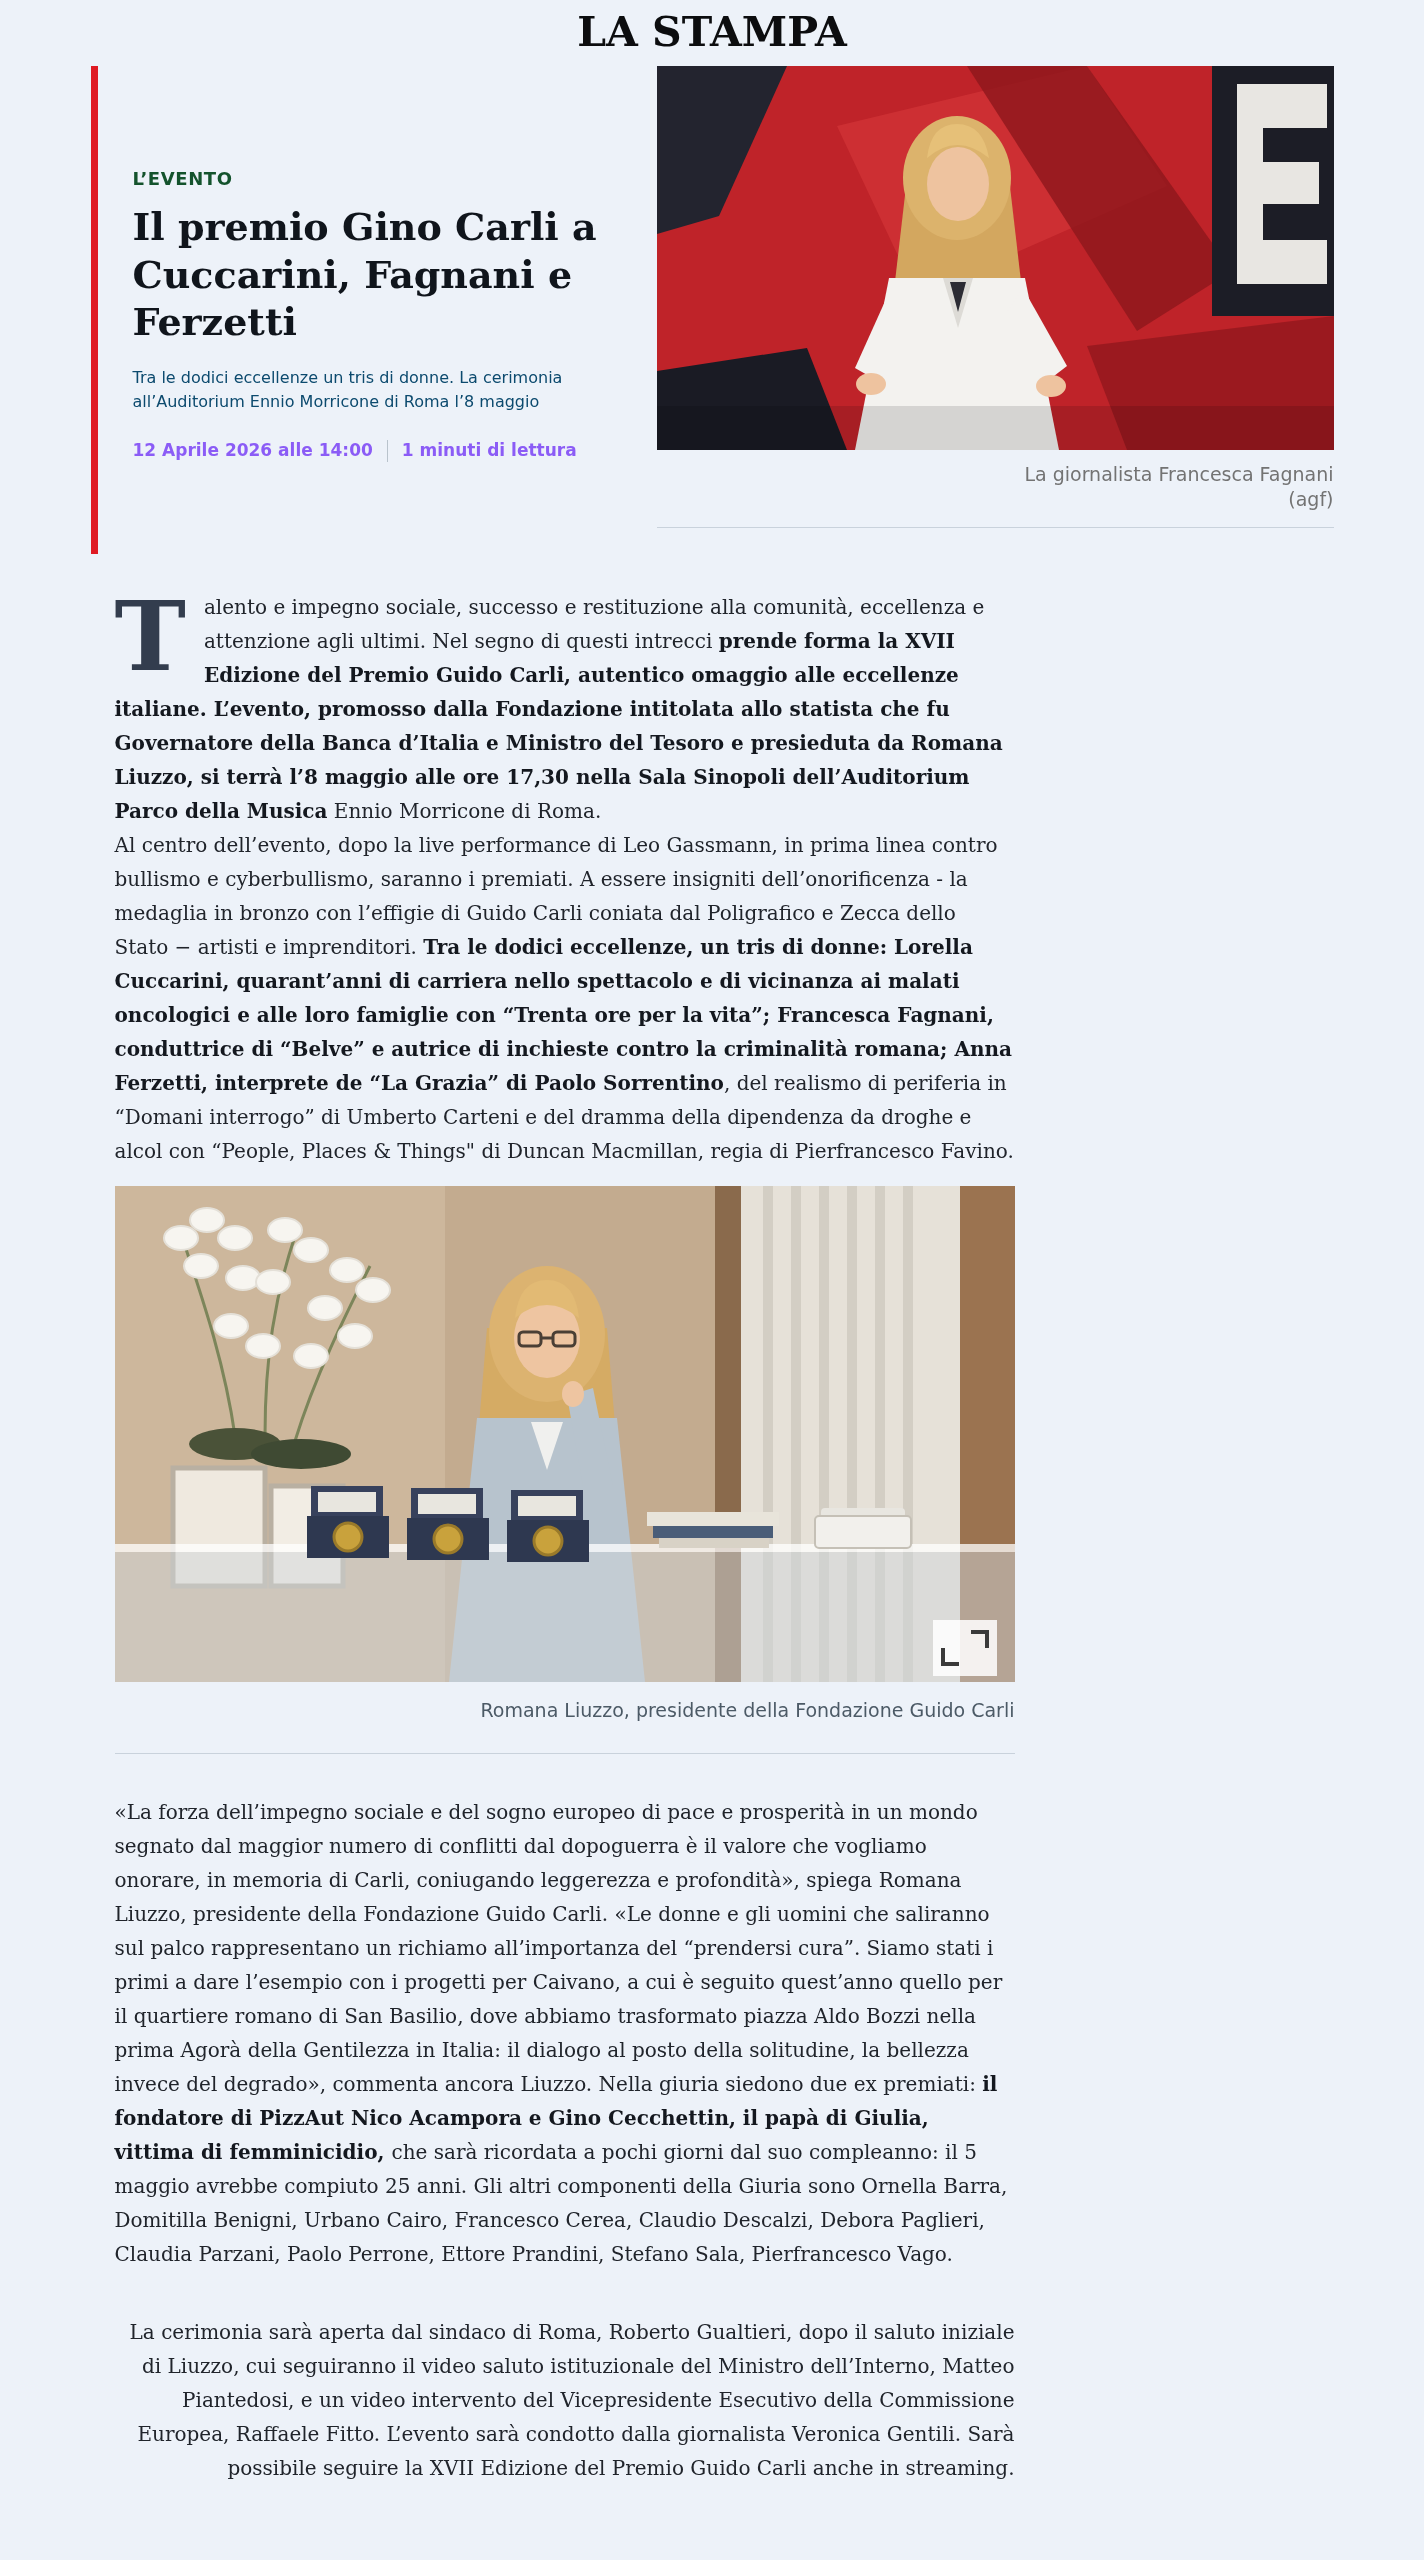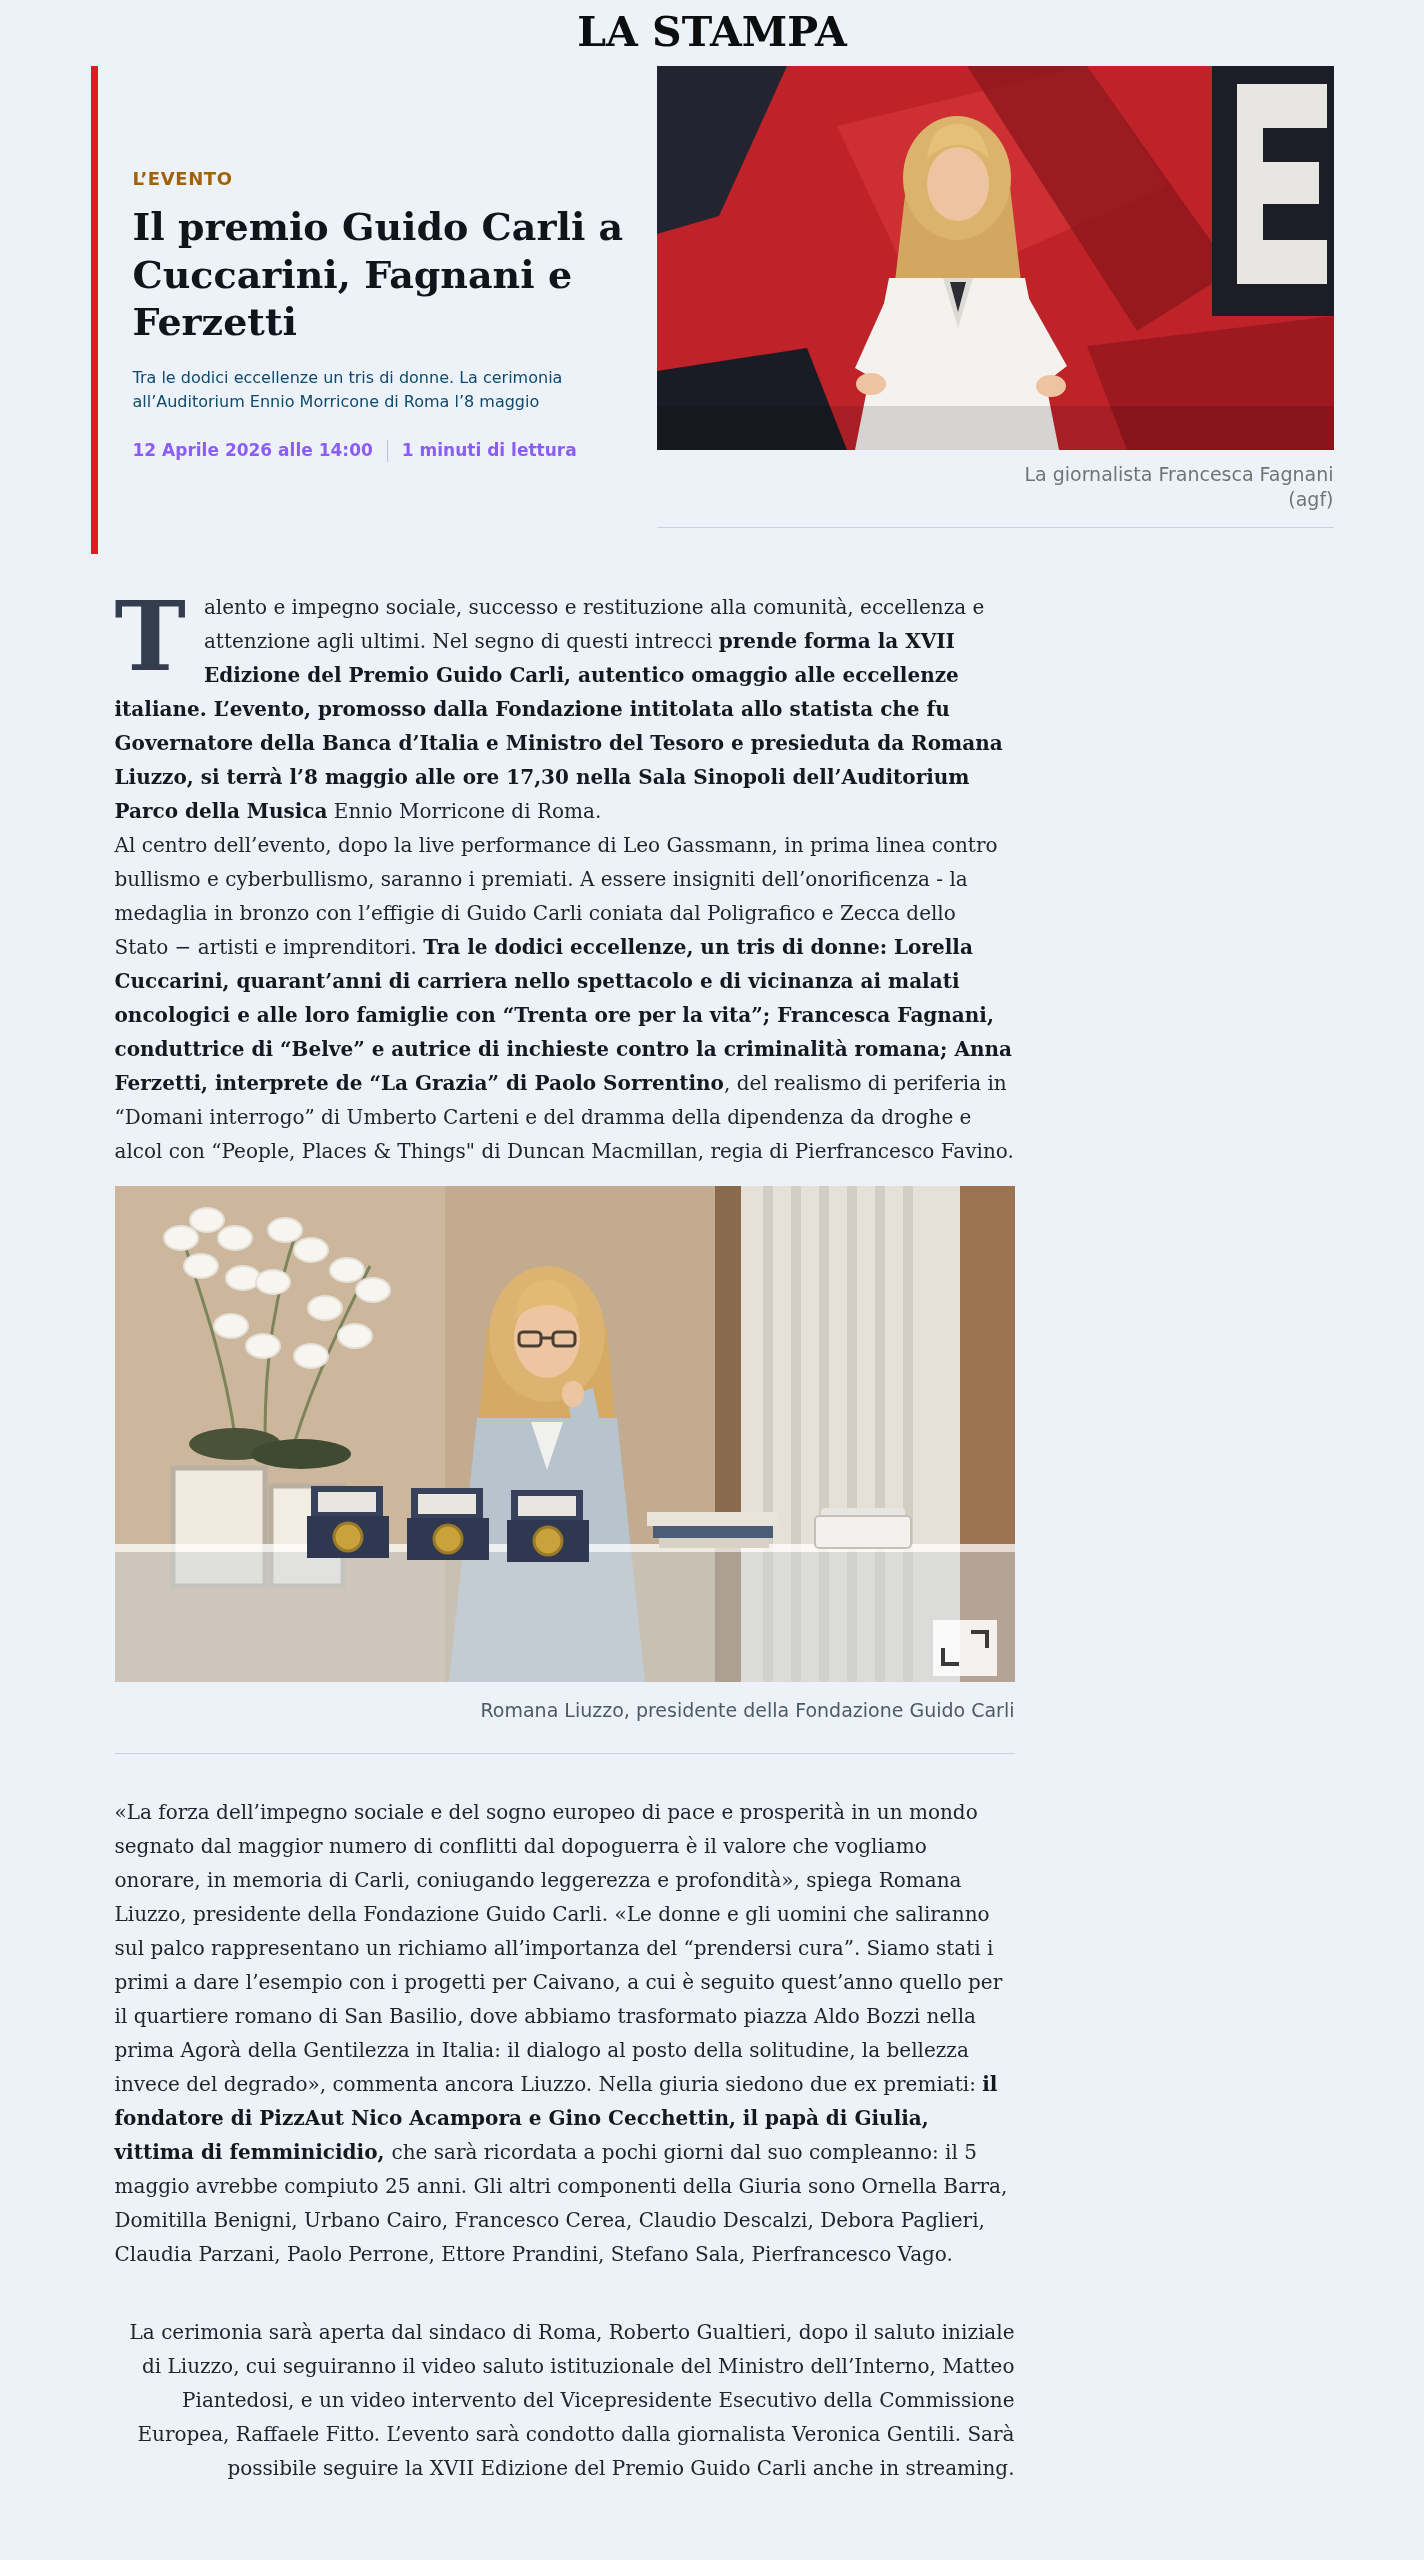--- a/index.html
+++ b/index.html
@@ -14,21 +14,21 @@
   .logo {
     display:inline-block; font-family:"DejaVu Serif", serif; font-weight:900;
     font-size:41px; letter-spacing:0px; color:#0c0d0f; cursor:pointer;
   }
   
   .article-header { position:relative; display:flex; margin-top:8px; }
   .red-bar { position:absolute; left:0; top:0; width:7px; height:488px; background:#df1b24; }
   .header-left { width:662px; padding:102px 24px 0 42px; }
   .kicker {
     font-size:18px; font-weight:bold; letter-spacing:0.6px;
-    color:#a16207; margin-bottom:14px;
+    color:#14532d; margin-bottom:14px;
   }
   .title {
     font-family:"DejaVu Serif", serif; font-weight:bold; font-size:38px;
     line-height:1.25; color:#10151c; max-width:620px; margin-bottom:20px;
   }
   .subtitle {
     font-size:16px; line-height:1.5; color:#0c4a6e; max-width:612px; margin-bottom:26px;
   }
   .meta-row { display:flex; align-items:flex-start; font-size:17px; font-weight:bold; color:#8b5cf6; }
   .meta-sep { width:1px; height:22px; background:#b9c3cc; margin:0 14px; }
@@ -68,21 +68,21 @@
 
   <div class="masthead">
     <span class="logo">LA STAMPA</span>
   </div>
 
   <div class="article-header">
     <div class="red-bar"></div>
 
     <div class="header-left">
       <div class="kicker">L’EVENTO</div>
-      <h1 class="title">Il premio Guido Carli a Cuccarini, Fagnani e Ferzetti</h1>
+      <h1 class="title">Il premio Gino Carli a Cuccarini, Fagnani e Ferzetti</h1>
       <div class="subtitle">Tra le dodici eccellenze un tris di donne. La cerimonia all’Auditorium Ennio Morricone di Roma l’8 maggio</div>
       <div class="meta-row">
         <span>12 Aprile 2026 alle 14:00</span>
         <span class="meta-sep"></span>
         <span>1 minuti di lettura</span>
       </div>
     </div>
 
     <div class="header-right">
       <div class="hero-art">

